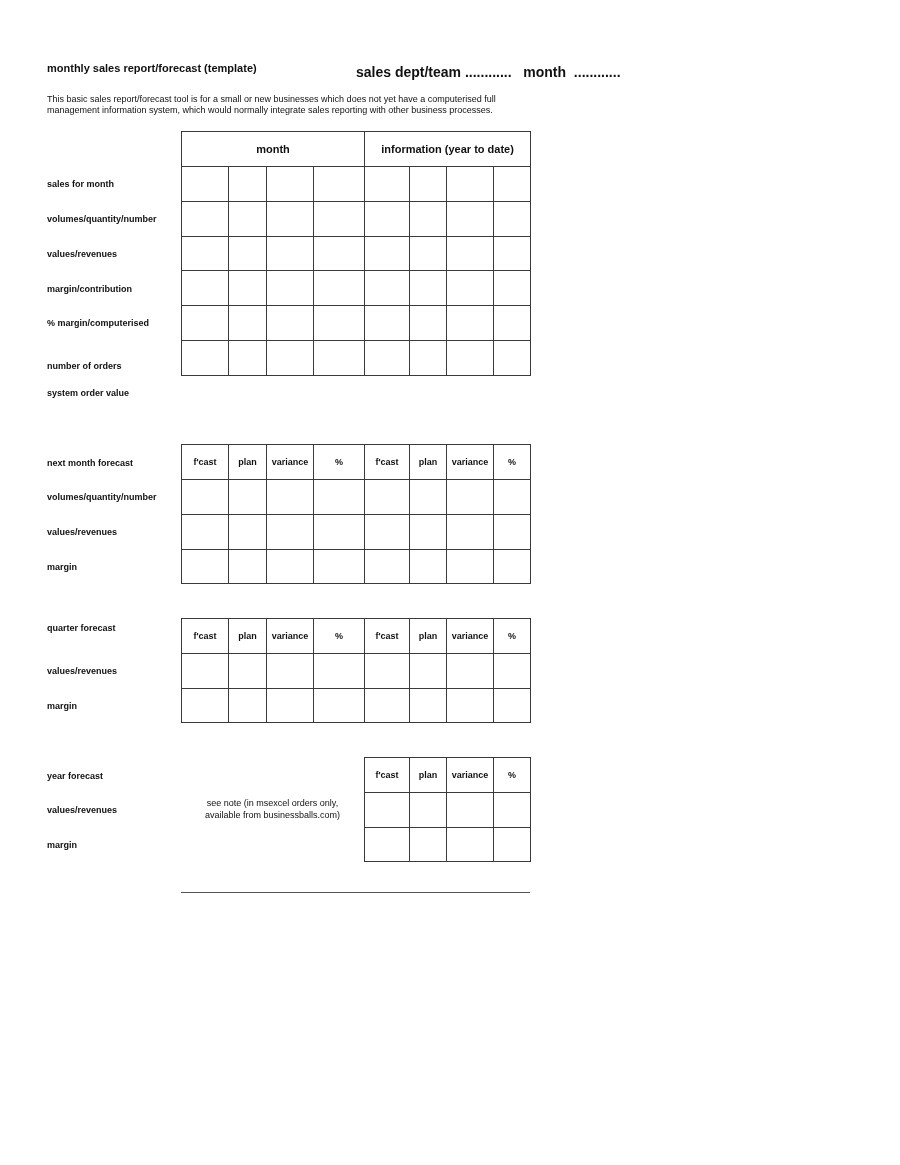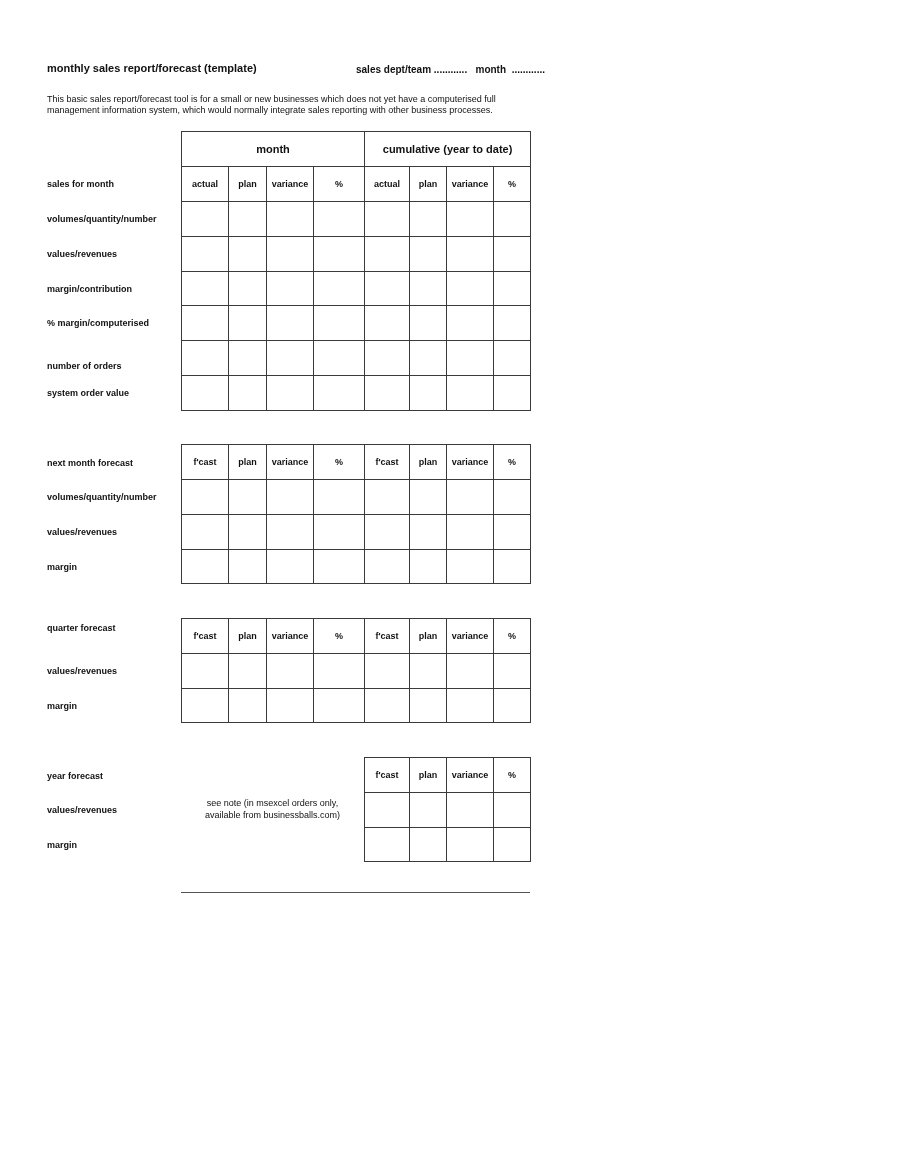--- a/index.html
+++ b/index.html
@@ -1,20 +1,20 @@
 <!DOCTYPE html>
 <html><head>
 <meta charset="utf-8">
 <style>
   html, body { margin:0; padding:0; background:#ffffff; }
   body { width:900px; height:1165px; position:relative; overflow:hidden;
          font-family:"Liberation Sans", sans-serif; color:#111; }
   .abs { position:absolute; }
   .title { left:47px; top:62px; font-size:11px; font-weight:bold; }
-  .meta { left:324px; top:64px; font-size:10px; font-weight:bold; white-space:pre;padding-left:32px; }
+  .meta { left:324px; top:64px; font-size:14px; font-weight:bold; white-space:pre;padding-left:32px; }
   .intro { left:47px; top:94px; width:490px; font-size:9px; line-height:11px; }
   .rowlabel { left:47px; font-size:9px; font-weight:bold; white-space:nowrap; }
   table.grid { position:absolute; border-collapse:collapse; table-layout:fixed; }
   table.grid td { border:1px solid #3a3a3a; padding:0; text-align:center;
                   vertical-align:middle; font-size:9px; font-weight:bold; }
   table.grid td.big { font-size:11px; }
   .note { left:190px; top:798px; width:165px; text-align:center; font-size:9px; line-height:11.5px; }
   .rule { left:181px; top:892px; width:349px; height:0; border-top:1.5px solid #555; }
 </style>
 </head>
@@ -39,31 +39,21 @@
       <col style="width:47px">
       <col style="width:51px">
     <col style="width:45px">
       <col style="width:37px">
       <col style="width:47px">
       <col style="width:37px">
   </colgroup>
   <tbody>
       <tr style="height:35px">
     <td colspan="4" class="big">month</td>
-    <td colspan="4" class="big">cumulative (year to date)</td>
-  </tr>
-  <tr style="height:35px">
-    <td>actual</td>
-    <td>plan</td>
-    <td>variance</td>
-    <td>%</td>
-    <td>actual</td>
-    <td>plan</td>
-    <td>variance</td>
-    <td>%</td>
+    <td colspan="4" class="big">information (year to date)</td>
   </tr>
   <tr style="height:35px">
         <td></td>
         <td></td>
         <td></td>
         <td></td>
         <td></td>
         <td></td>
         <td></td>
         <td></td>

